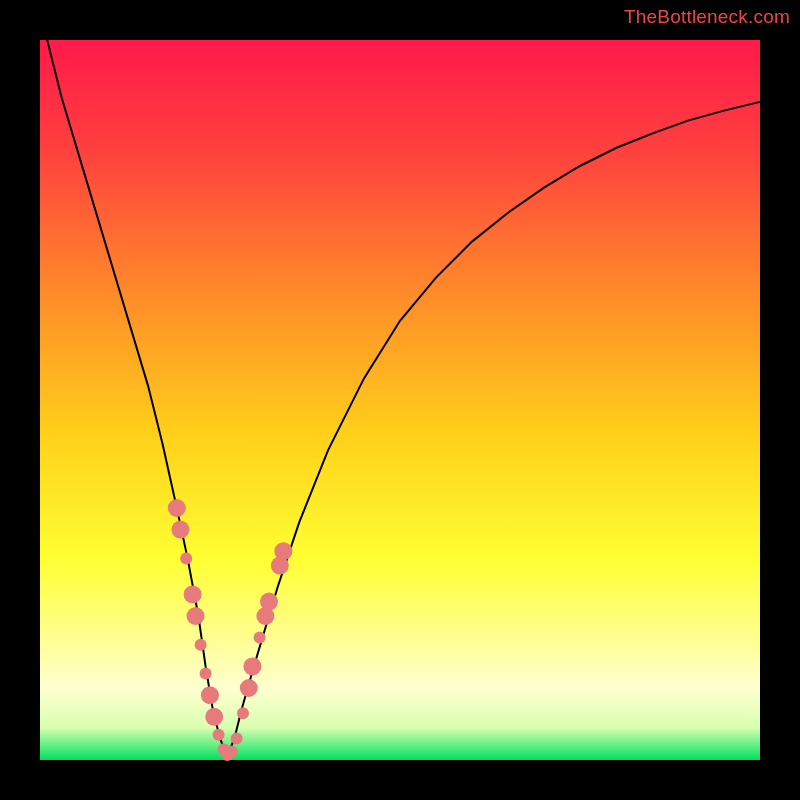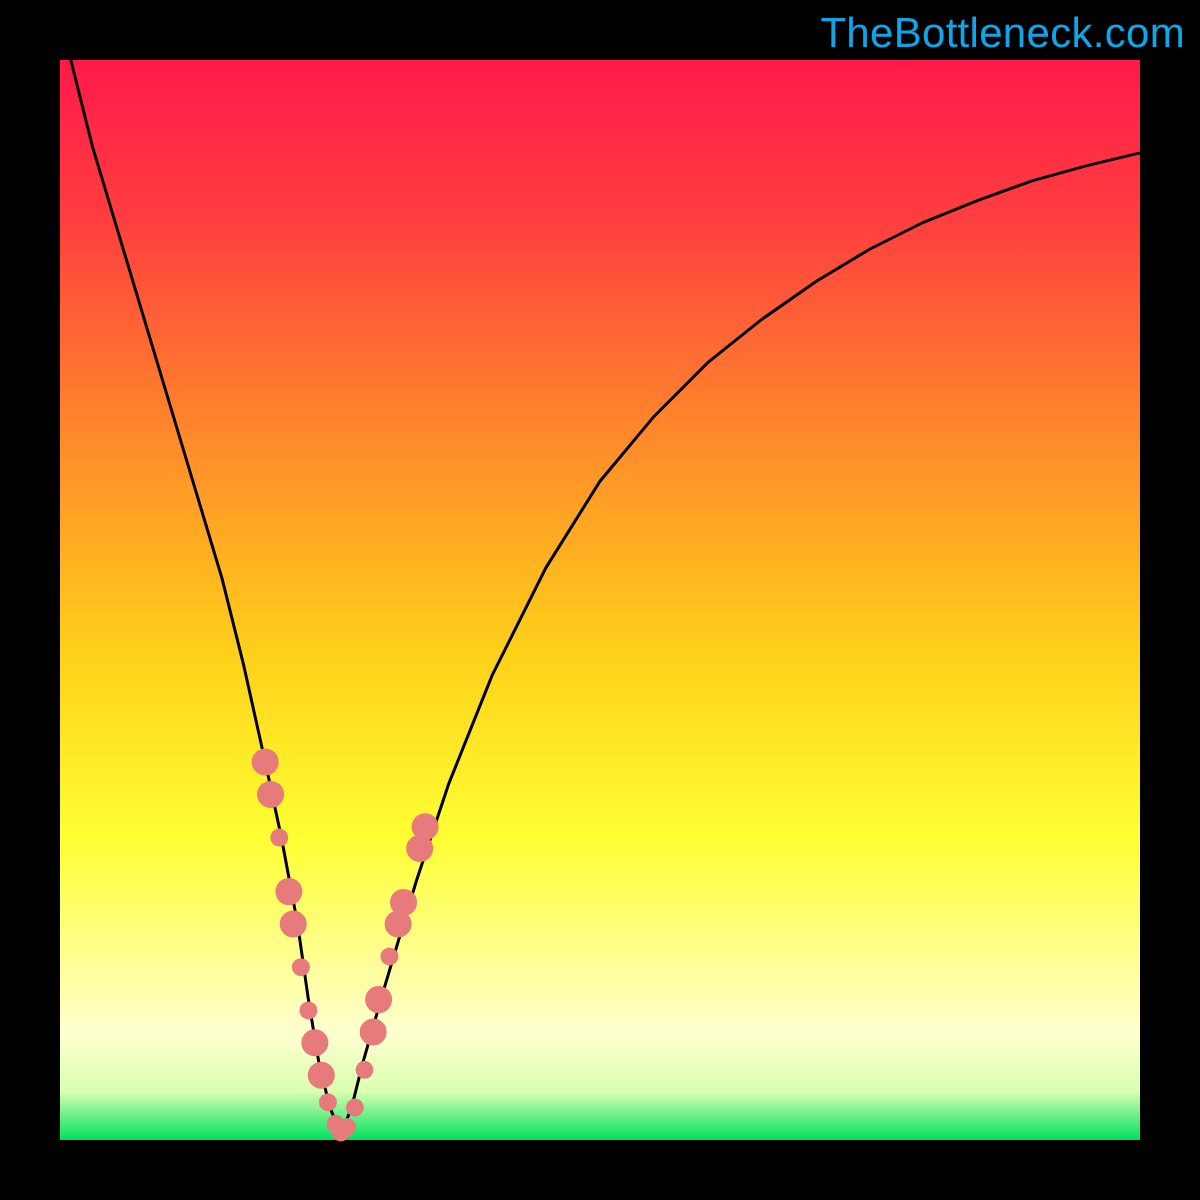--- a/index.html
+++ b/index.html
@@ -14,22 +14,22 @@
   .frame {
     position: absolute;
     left: 0; top: 0;
     width: 800px; height: 800px;
     background: #000;
   }
   .watermark {
     position: absolute;
     top: 6px;
     right: 10px;
-    color: #0ea5e9;
-    font-size: 28px;
+    color: #ef4444;
+    font-size: 19px;
     font-weight: 400;
     letter-spacing: 0.2px;
   }
   svg {
     position: absolute;
     left: 40px;
     top: 40px;
     width: 720px;
     height: 720px;
     overflow: visible;

